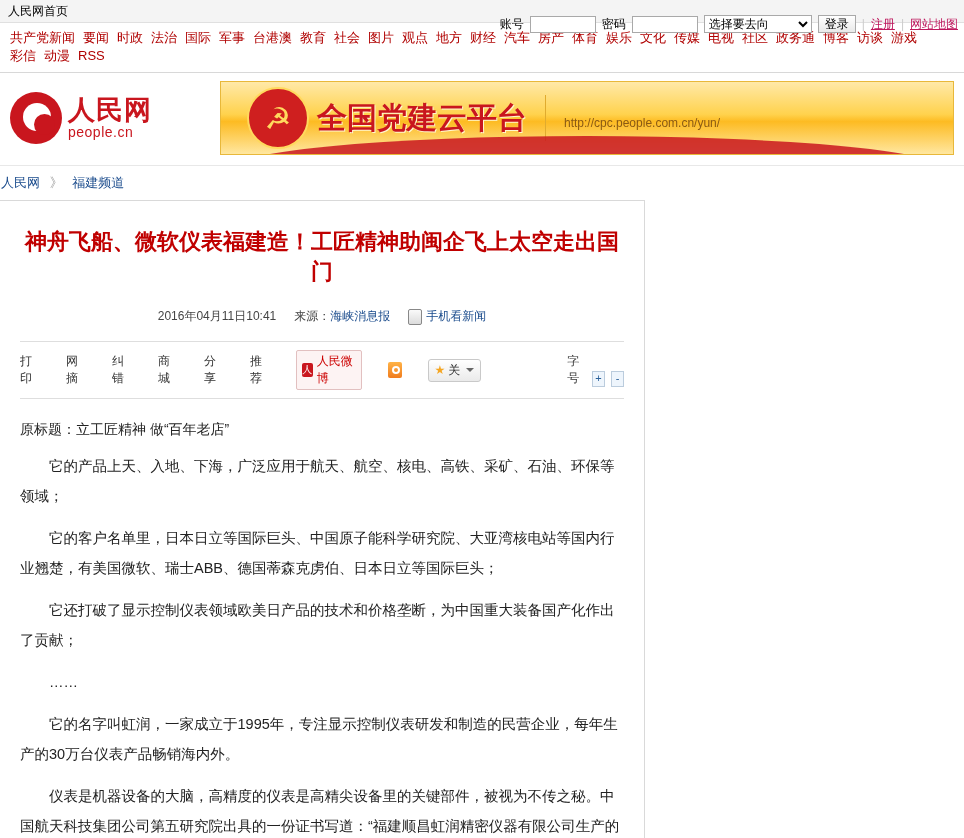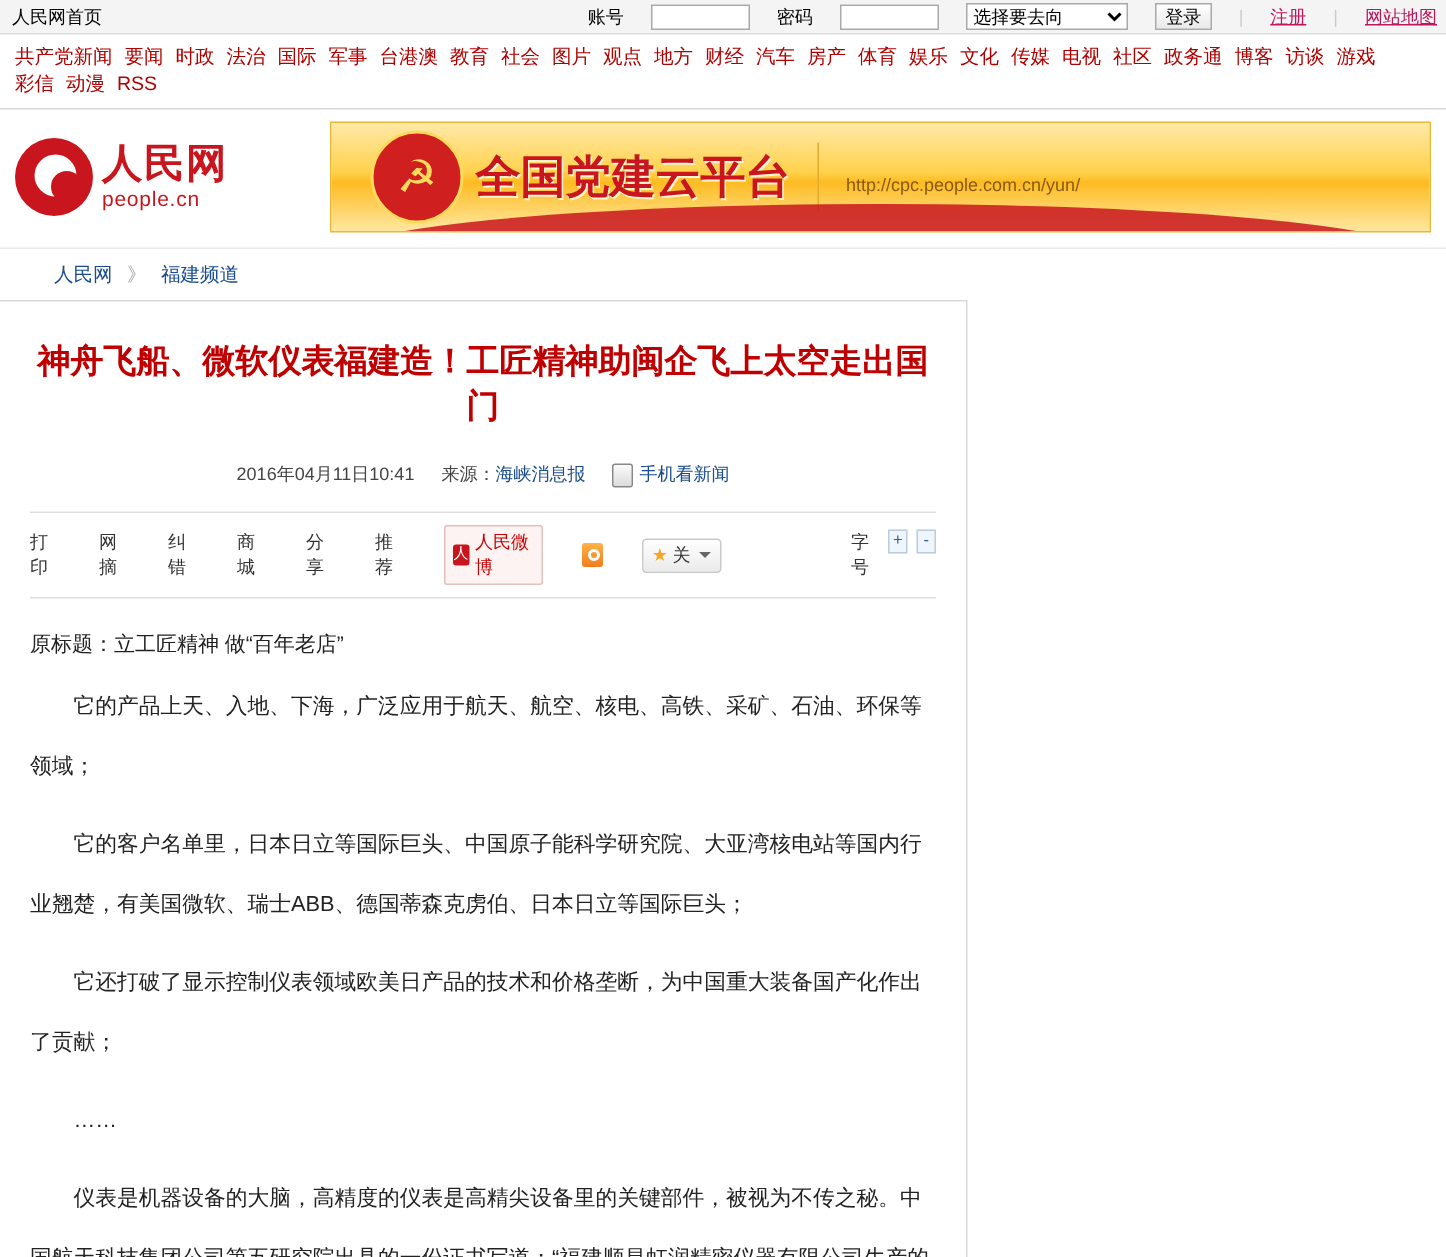--- a/index.html
+++ b/index.html
@@ -25,25 +25,25 @@
     display: flex;
     align-items: center;
     padding: 0 8px;
     font-size: 12px;
     position: relative;
   }
   .topbar .home-link { color: #000; font-size: 12px; }
   .topbar .right-group {
     position: absolute;
     right: 6px;
-    top: 0;
+    top: 13px;
     height: 22px;
     display: flex;
     align-items: center;
-    gap: 18px;
+    gap: 6px;
     font-size: 12px;
   }
   .topbar input.tb {
     width: 60px;
     height: 15px;
     border: 1px solid #a9a9a9;
     font-size: 12px;
     padding: 0 2px;
     background: #fff;
   }
@@ -188,21 +188,21 @@
     position: absolute;
     left: 0; bottom: -18px;
     width: 100%; height: 36px;
     background: #c9161e;
     border-radius: 50% 50% 0 0 / 100% 100% 0 0;
     opacity: .85;
   }
 
   
   .breadcrumb {
-    padding: 8px 0 8px 36px;
+    padding: 8px 0 8px 1px;
     font-size: 13px;
     color: #555;
     border-top: 1px solid #e8e8e8;
   }
   .breadcrumb a { color: #1a4b8c; }
   .breadcrumb .chev { color: #999; margin: 0 6px; }
 
   
   .content-wrap {
     width: 645px;
@@ -310,21 +310,21 @@
     width: 0; height: 0;
     border-left: 4px solid transparent;
     border-right: 4px solid transparent;
     border-top: 4px solid #666;
     display: inline-block;
     margin-left: 3px;
   }
   .toolbar .fontsize {
     margin-left: 60px;
     display: inline-flex;
-    align-items: flex-start;
+    align-items: flex-end;
     gap: 6px;
     color: #333;
   }
   .toolbar .fs-btn {
     width: 14px; height: 14px;
     border: 1px solid #bcd;
     background: #eef5fc;
     color: #2a6099;
     font-size: 11px;
     line-height: 12px;
@@ -333,21 +333,21 @@
     cursor: pointer;
   }
 
   .subtitle {
     font-size: 14px;
     color: #222;
     margin: 22px 0 12px 0;
   }
   .article p {
     font-size: 14.5px;
-    line-height: 40px;
+    line-height: 30px;
     color: #222;
     margin: 12px 0;
     text-indent: 2em;
   }
 </style>
 </head>
 <body>
 
 <div class="topbar">
   <a class="home-link" href="#">人民网首页</a>
@@ -434,16 +434,17 @@
     </span>
   </div>
 
   <div class="subtitle">原标题：立工匠精神 做“百年老店”</div>
 
   <div class="article">
     <p>它的产品上天、入地、下海，广泛应用于航天、航空、核电、高铁、采矿、石油、环保等领域；</p>
     <p>它的客户名单里，日本日立等国际巨头、中国原子能科学研究院、大亚湾核电站等国内行业翘楚，有美国微软、瑞士ABB、德国蒂森克虏伯、日本日立等国际巨头；</p>
     <p>它还打破了显示控制仪表领域欧美日产品的技术和价格垄断，为中国重大装备国产化作出了贡献；</p>
     <p>……</p>
+    <p>它的名字叫虹润，一家成立于1995年，专注显示控制仪表研发和制造的民营企业，每年生产的30万台仪表产品畅销海内外。</p>
     <p>仪表是机器设备的大脑，高精度的仪表是高精尖设备里的关键部件，被视为不传之秘。中国航天科技集团公司第五研究院出具的一份证书写道：“福建顺昌虹润精密仪器有限公司生产的系列数字仪表，在应用于神舟载人飞船、嫦娥探月工程等实验任务中，控制精度高，技术可靠，工作稳定。”</p>
 
   </div>
 </div>
 
 </body></html>

